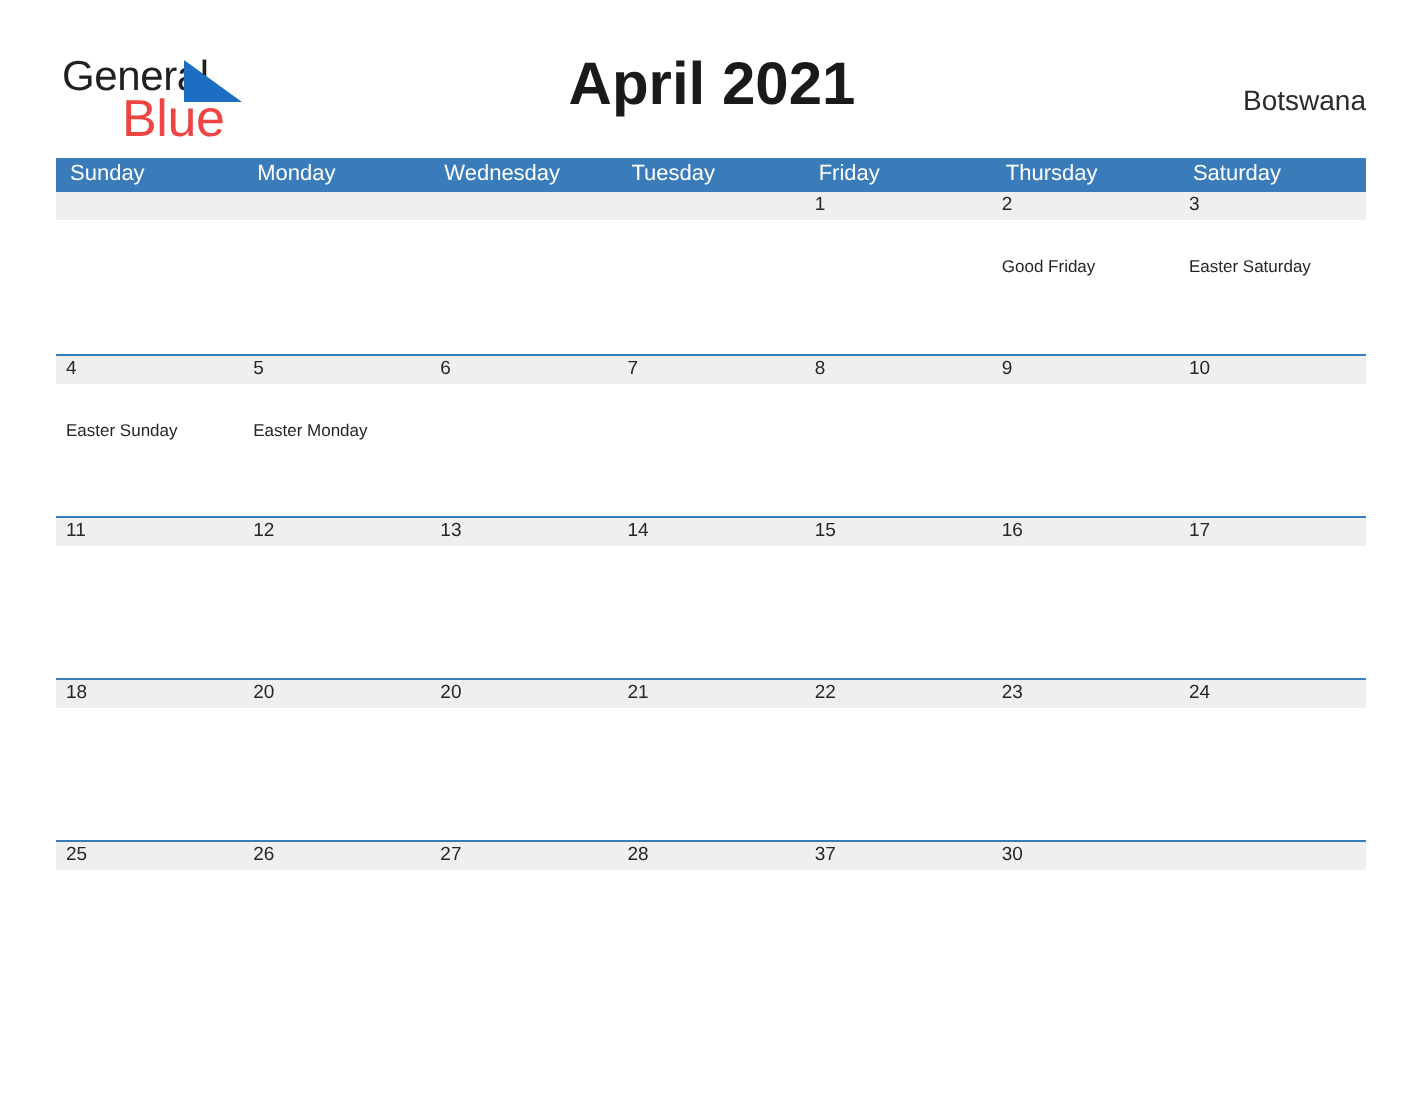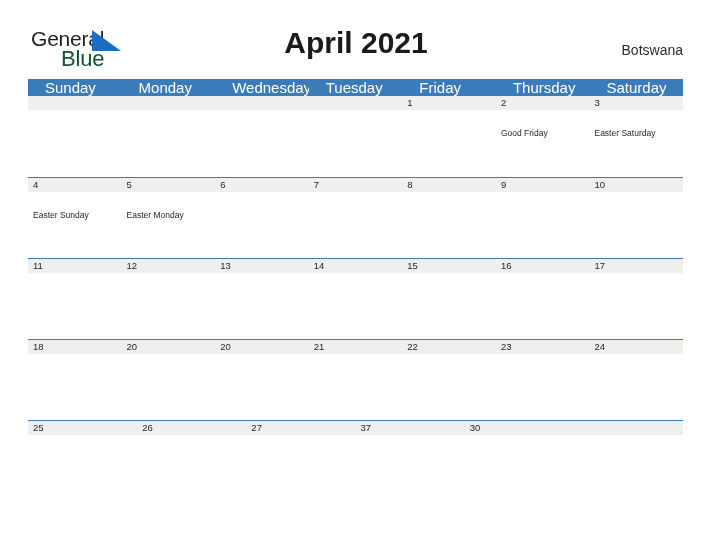--- a/index.html
+++ b/index.html
@@ -51,22 +51,22 @@
     position: absolute;
     left: 61px;
     top: 2px;
     width: 29px;
     height: 21px;
   }
   .logo-blue {
     position: absolute;
     left: 30px;
     top: 20px;
-    font-size: 22px;
-    color: #14532d;
+    font-size: 26px;
+    color: #ef4444;
     letter-spacing: -0.2px;
     line-height: 22px;
     white-space: nowrap;
   }
 
   .cal-title {
     position: absolute;
     left: 0;
     top: 26px;
     width: 712px;
@@ -96,24 +96,24 @@
   }
 
   .weekday-row {
     display: flex;
     width: 655px;
     height: 17px;
     background: #3a7cba;
   }
   .weekday-cell {
     flex: 1 1 0;
-    font-size: 15px;
+    font-size: 11px;
     color: #ffffff;
     line-height: 17px;
-    padding-left: 17px;
+    padding-left: 7px;
     box-sizing: border-box;
     overflow: hidden;
     white-space: nowrap;
   }
 
   .week-row {
     display: flex;
     width: 655px;
     height: 81px;
     border-top: 1px solid #3a7cba;
@@ -318,20 +318,24 @@
       </div>
       <div class="day-cell">
         <span class="day-num">26</span>
         <span class="day-event"></span>
       </div>
       <div class="day-cell">
         <span class="day-num">27</span>
         <span class="day-event"></span>
       </div>
       <div class="day-cell">
+        <span class="day-num">28</span>
+        <span class="day-event"></span>
+      </div>
+      <div class="day-cell">
         <span class="day-num">37</span>
         <span class="day-event"></span>
       </div>
       <div class="day-cell">
         <span class="day-num">30</span>
         <span class="day-event"></span>
       </div>
       <div class="day-cell empty">
         <span class="day-num"></span>
         <span class="day-event"></span>

